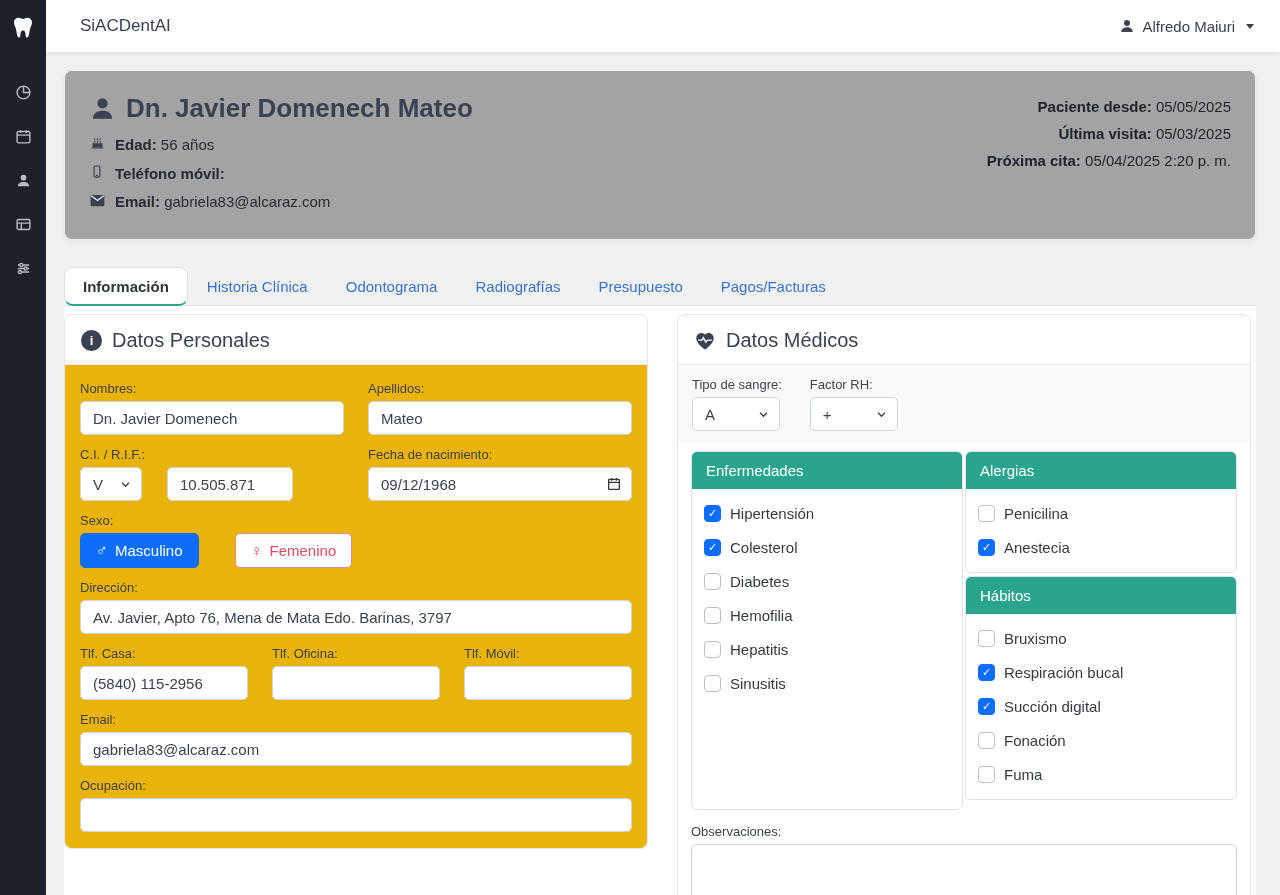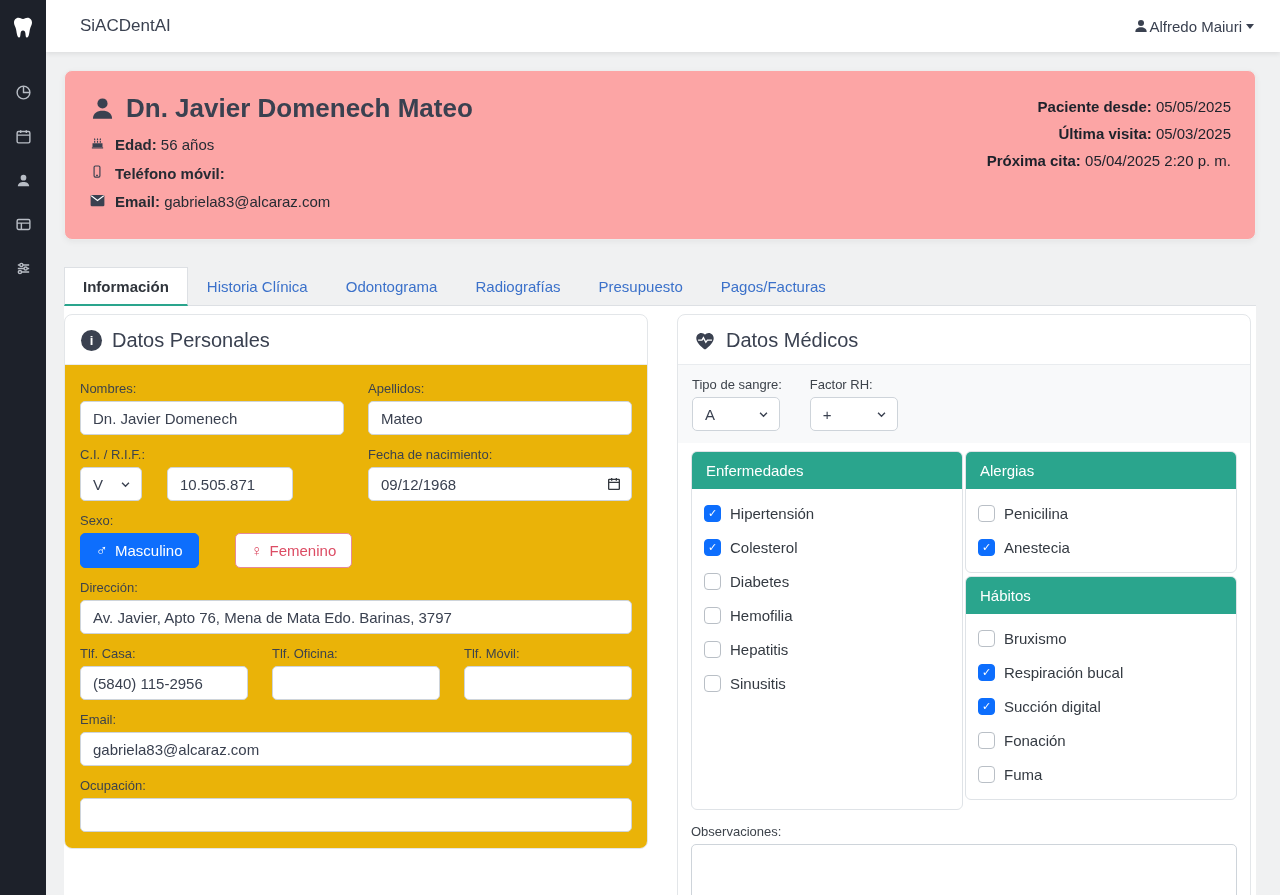--- a/index.html
+++ b/index.html
@@ -17,43 +17,43 @@
   .logo-btn { width:30px; height:30px; display:flex; align-items:center; justify-content:center; cursor:pointer; }
   .side-nav { margin-top:42px; display:flex; flex-direction:column; gap:27px; align-items:center; }
   .side-icon { width:17px; height:17px; display:block; cursor:pointer; opacity:.9; }
   
   .navbar {
     position:fixed; top:0; left:46px; right:0; height:52px; background:#fff;
     box-shadow:0 2px 5px rgba(0,0,0,.08); z-index:10;
     display:flex; align-items:center; justify-content:space-between; padding:0 26px 0 34px;
   }
   .brand { font-size:17px; color:#3a4150; cursor:pointer; }
-  .user-menu { display:flex; align-items:center; font-size:15px; color:#3a4150; cursor:pointer; }
+  .user-menu { display:flex; align-items:center; gap:7px; font-size:15px; color:#3a4150; cursor:pointer; }
   .caret { width:0; height:0; border-left:4.5px solid transparent; border-right:4.5px solid transparent; border-top:5px solid #3a4150; margin-left:4px; }
   
   .main { position:absolute; top:52px; left:46px; right:0; bottom:0; padding:18px 24px 0 18px; overflow:hidden; }
   
   .patient-card {
-    background:#fca5a5; border:1px solid #ececec; border-radius:8px;
+    background:#a3a3a3; border:1px solid #ececec; border-radius:8px;
     box-shadow:0 2px 6px rgba(0,0,0,.05);
     padding:22px 24px 20px; display:flex; justify-content:space-between; height:170px;
   }
   .name-row { display:flex; align-items:center; gap:10px; }
   .patient-name { font-size:26px; font-weight:600; color:#3a4150; }
   .detail-row { display:flex; align-items:center; gap:10px; margin-top:11px; font-size:15px; color:#262b33; }
   .detail-row:first-of-type { margin-top:15px; }
   .detail-row b { font-weight:700; }
   .detail-row .ic { width:16px; text-align:center; flex:none; }
   .patient-right { text-align:right; font-size:15px; line-height:1.8; color:#1d222b; white-space:nowrap; }
   
   .tabs { display:flex; margin-top:27px; border-bottom:1px solid #dde0e4; }
   .tab { padding:10px 18px; font-size:15px; color:#3b71ca; cursor:pointer; border:1px solid transparent; border-bottom:none; }
   .tab.active {
     background:#fff; border-color:#dde0e4; color:#30353c; font-weight:600;
-    border-bottom:2px solid #2aa58d; margin-bottom:-1px; padding-bottom:9px;
+    border-bottom:2px solid #2aa58d; margin-bottom:-1px; padding-bottom:9px;border-radius:9px;
   }
   
   .tab-panel { background:#fff; min-height:586px; padding:8px 5px 0 0; display:flex; gap:29px; align-items:flex-start; }
   .sec-card { border:1px solid #e3e6e9; border-radius:8px; background:#fff; overflow:hidden; }
   .sec-card.left { width:584px; flex:none; }
   .sec-card.right { flex:1; }
   .sec-head { display:flex; align-items:center; gap:10px; padding:14px 16px 12px; font-size:20px; color:#3a4150; }
   .sec-divider { height:1px; background:#e9ecef; }
   .sec-body { background:#eab308; padding:16px 15px; }
   .info-badge { width:21px; height:21px; border-radius:50%; background:#3a4150; color:#fff; display:inline-flex; align-items:center; justify-content:center; font-size:13px; font-weight:700; flex:none; }

